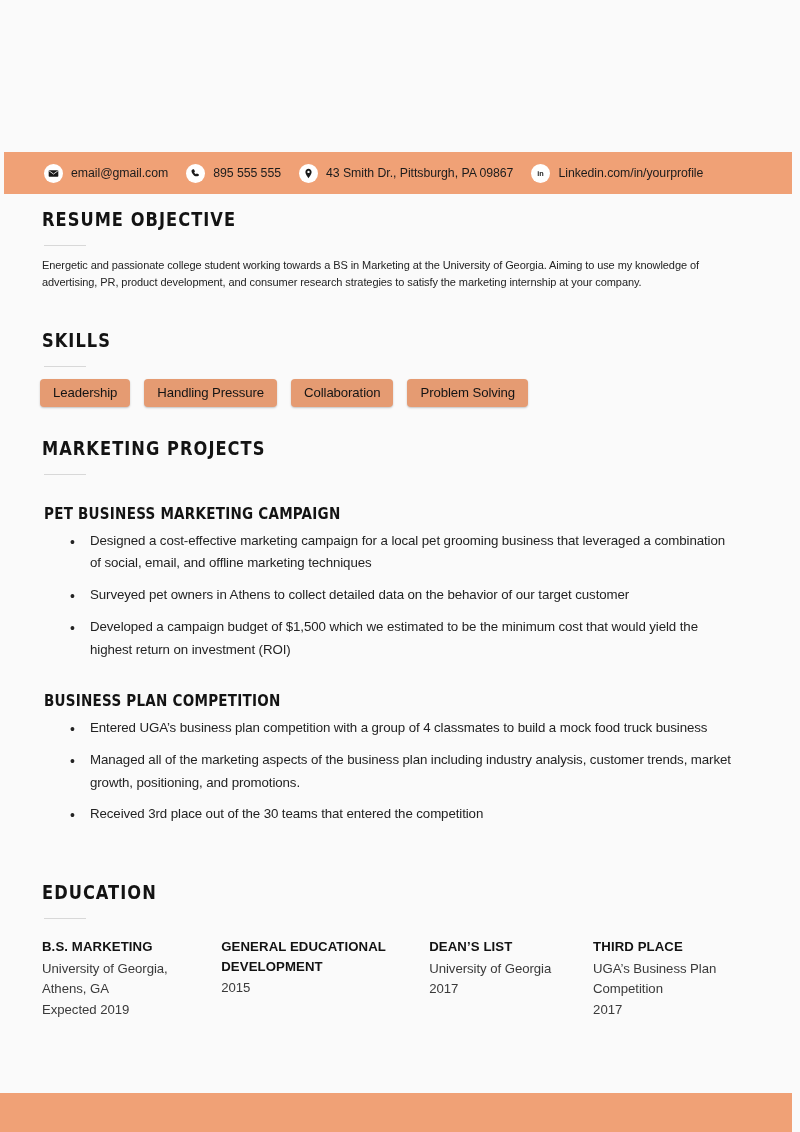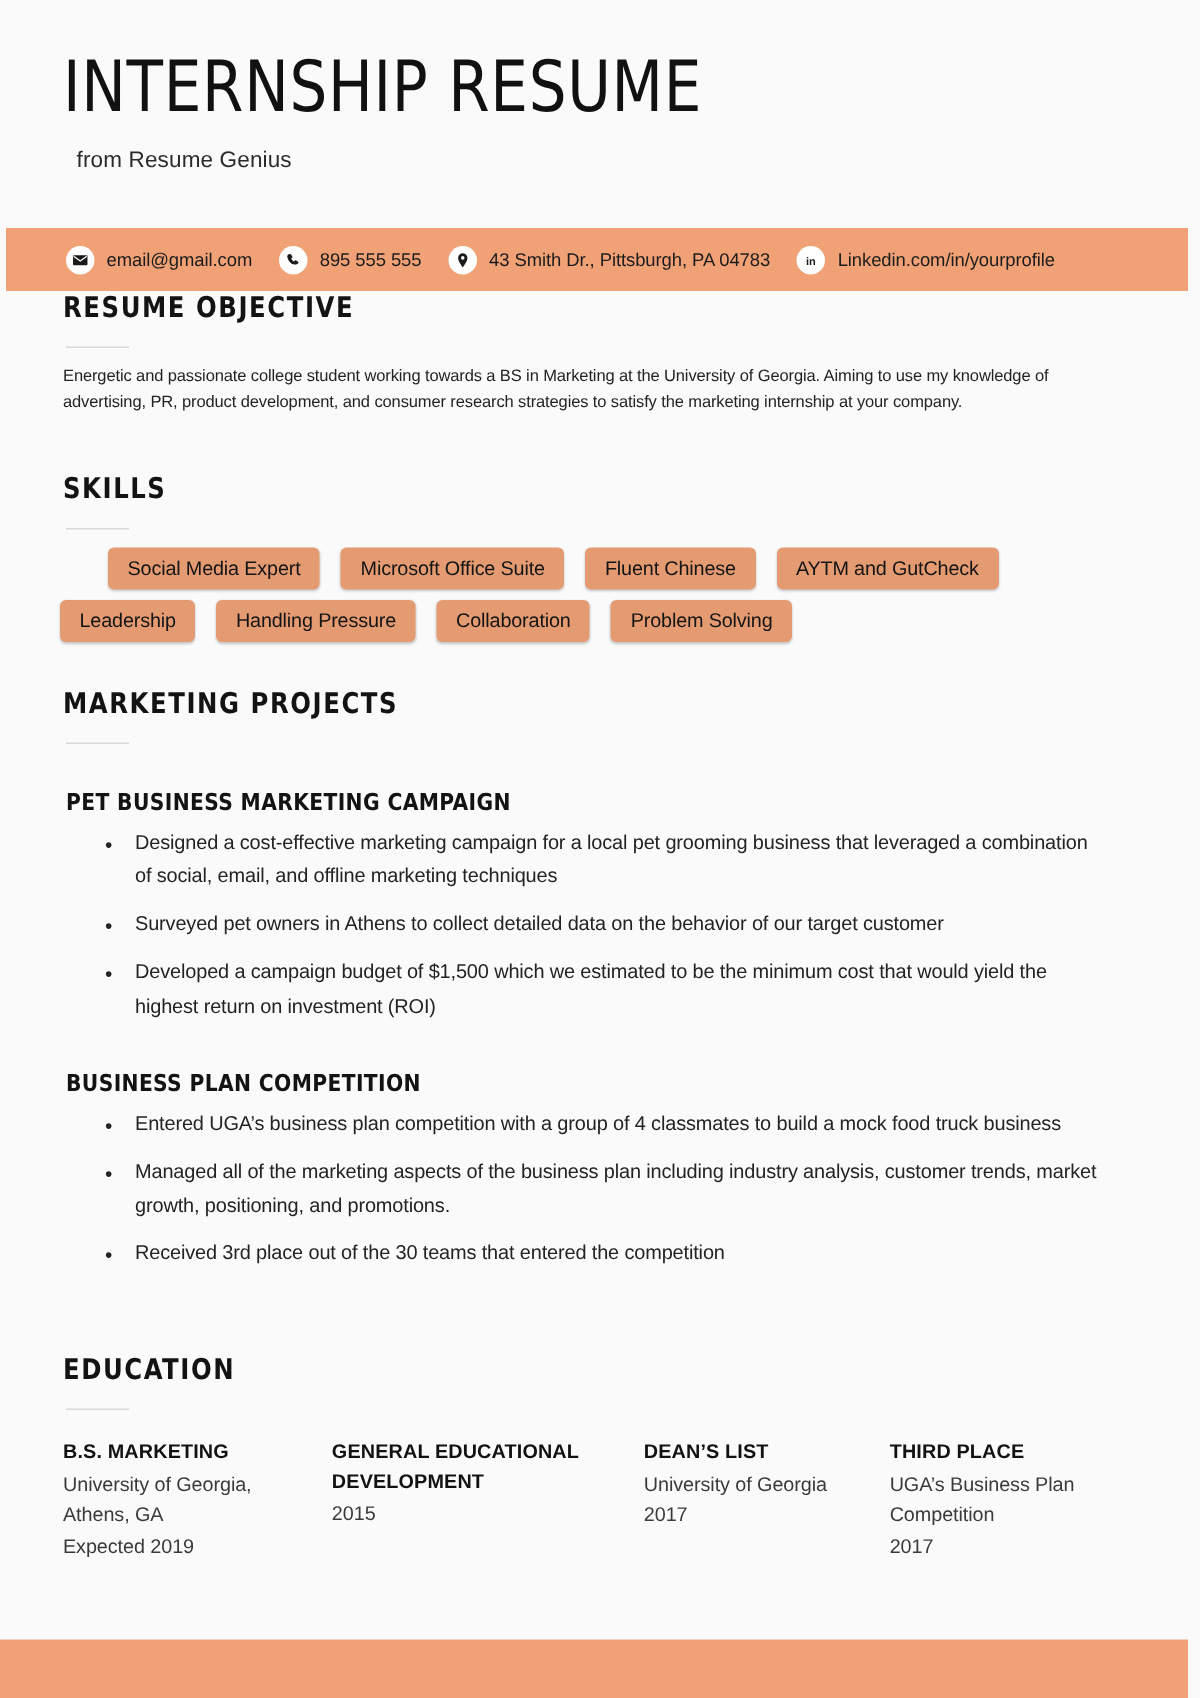--- a/index.html
+++ b/index.html
@@ -85,21 +85,21 @@
     font-family: "Liberation Sans", sans-serif;
     font-size: 12.3px;
     color: #1c1c1c;
     letter-spacing: -0.05px;
   }
 
   
   .content {
     position: absolute;
     left: 0;
-    top: 194px;
+    top: 208px;
     width: 800px;
     padding: 0 44px 0 42px;
     box-sizing: border-box;
   }
 
   .section { margin: 0; }
 
   .section-heading {
     font-family: "Liberation Sans Narrow", "DejaVu Sans Condensed", "Liberation Sans", sans-serif;
     font-weight: bold;
@@ -228,24 +228,20 @@
     width: 792px;
     height: 39px;
     background: #f0a176;
   }
 </style>
 </head>
 <body>
 
 <div class="page">
 
-  <div class="header">
-    <h1 class="resume-title">INTERNSHIP RESUME</h1>
-    <div class="resume-subtitle">from Resume Genius</div>
-  </div>
 
   <div class="contact-bar">
 
     <div class="contact-item">
       <span class="contact-icon">
         <svg width="11" height="11" viewBox="0 0 16 16">
             <rect x="1" y="3.2" width="14" height="9.6" rx="1" fill="#1a1a1a"></rect>
             <path d="M1.6 4.2 L8 8.8 L14.4 4.2" stroke="#ffffff" stroke-width="1.2" fill="none"></path>
           </svg>
       </span>
@@ -261,21 +257,21 @@
       <span class="contact-text">895 555 555</span>
     </div>
 
     <div class="contact-item">
       <span class="contact-icon">
         <svg width="11" height="11" viewBox="0 0 16 16">
             <path d="M8 1.2c-2.5 0-4.5 2-4.5 4.5 0 3.3 4.5 9.1 4.5 9.1s4.5-5.8 4.5-9.1c0-2.5-2-4.5-4.5-4.5z" fill="#1a1a1a"></path>
             <circle cx="8" cy="5.7" r="1.7" fill="#ffffff"></circle>
           </svg>
       </span>
-      <span class="contact-text">43 Smith Dr., Pittsburgh, PA 04783</span>
+      <span class="contact-text">43 Smith Dr., Pittsburgh, PA 09867</span>
     </div>
 
     <div class="contact-item">
       <span class="contact-icon">
         <svg width="13" height="13" viewBox="0 0 16 16">
             <text x="8" y="11.6" font-family="Liberation Sans, sans-serif" font-size="9" font-weight="bold" fill="#1a1a1a" text-anchor="middle">in</text>
           </svg>
       </span>
       <span class="contact-text">Linkedin.com/in/yourprofile</span>
     </div>
@@ -287,26 +283,20 @@
     <div class="section" id="objective-section">
       <div class="section-heading">RESUME OBJECTIVE</div>
       <div class="section-rule"></div>
       <div class="section-body">Energetic and passionate college student working towards a BS in Marketing at the University of Georgia. Aiming to use my knowledge of advertising, PR, product development, and consumer research strategies to satisfy the marketing internship at your company.</div>
     </div>
 
     <div class="section" id="skills-section">
       <div class="section-heading">SKILLS</div>
       <div class="section-rule"></div>
       <div class="skills-wrap">
-        <div class="skills-row row-1">
-          <span class="skill-tag">Social Media Expert</span>
-          <span class="skill-tag">Microsoft Office Suite</span>
-          <span class="skill-tag">Fluent Chinese</span>
-          <span class="skill-tag">AYTM and GutCheck</span>
-        </div>
         <div class="skills-row row-2">
           <span class="skill-tag">Leadership</span>
           <span class="skill-tag">Handling Pressure</span>
           <span class="skill-tag">Collaboration</span>
           <span class="skill-tag">Problem Solving</span>
         </div>
       </div>
     </div>
 
     <div class="section" id="projects-section">

